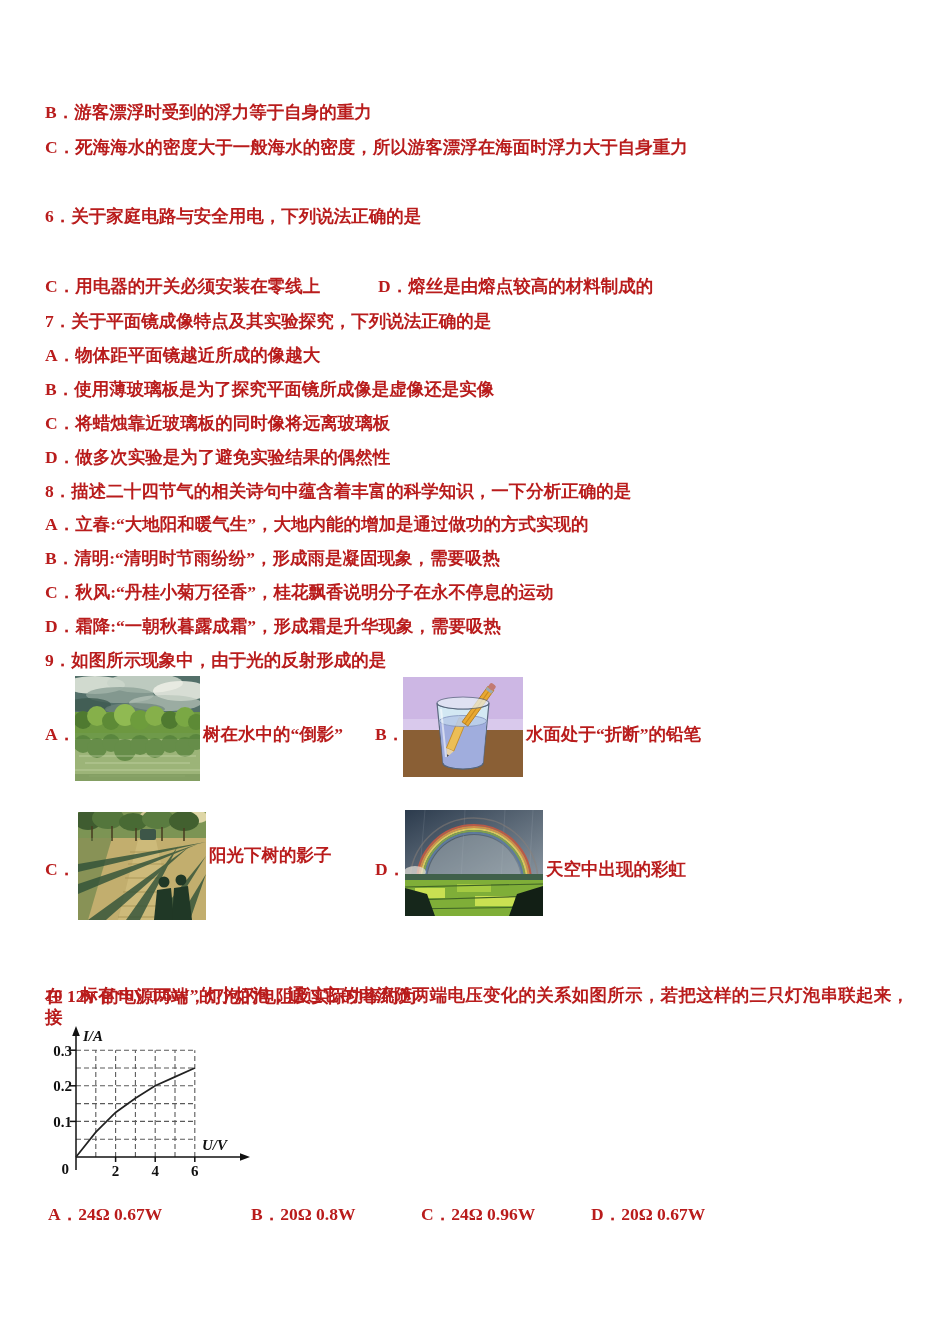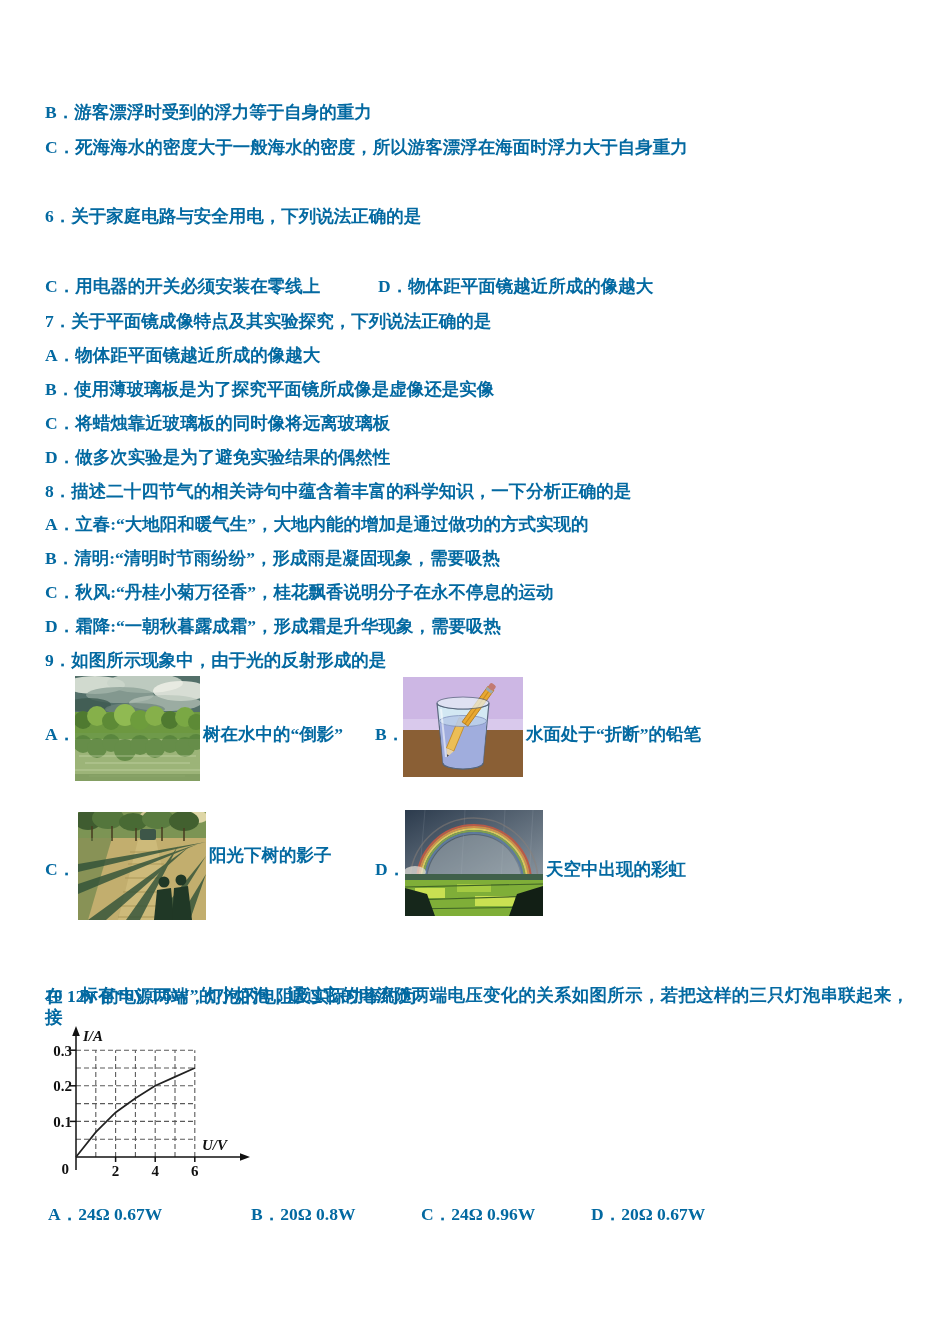--- a/index.html
+++ b/index.html
@@ -1,40 +1,40 @@
 <!DOCTYPE html>
 <html><head>
 <meta charset="utf-8">
 <style>
   * { margin:0; padding:0; box-sizing:border-box; }
   html,body { background:#ffffff; }
   .page {
     position:relative; width:950px; height:1344px; margin:0 auto;
     background:#ffffff; overflow:hidden;
     font-family:"Liberation Serif","DejaVu Serif",serif;
-    font-weight:700; font-size:17.5px; color:#0369a1;
+    font-weight:700; font-size:17.5px; color:#b91c1c;
   }
   .abs { position:absolute; white-space:nowrap; line-height:22px; }
   .col1 { display:inline-block; width:333px; }
   .justify1 { white-space:normal; width:864px; text-align:justify; text-align-last:justify;margin-top:36px; }
   .opt { display:inline-block; }
   .mini { position:absolute; display:block; }
   svg text { font-family:"Liberation Serif","DejaVu Serif",serif; fill:#111; }
 </style>
 </head>
 <body>
 
 <div class="page">
 
   <p class="abs" style="top:101px; left:45px;">B．游客漂浮时受到的浮力等于自身的重力</p>
   <p class="abs" style="top:136px; left:45px;">C．死海海水的密度大于一般海水的密度，所以游客漂浮在海面时浮力大于自身重力</p>
 
   <p class="abs" style="top:205px; left:45px;">6．关于家庭电路与安全用电，下列说法正确的是</p>
   <div class="abs" style="top:275px; left:45px;">
-    <span class="col1">C．用电器的开关必须安装在零线上</span><span>D．物体距平面镜越近所成的像越大</span>
+    <span class="col1">C．用电器的开关必须安装在零线上</span><span>D．熔丝是由熔点较高的材料制成的</span>
   </div>
 
   <p class="abs" style="top:310px; left:45px;">7．关于平面镜成像特点及其实验探究，下列说法正确的是</p>
   <p class="abs" style="top:344px; left:45px;">A．物体距平面镜越近所成的像越大</p>
   <p class="abs" style="top:378px; left:45px;">B．使用薄玻璃板是为了探究平面镜所成像是虚像还是实像</p>
   <p class="abs" style="top:412px; left:45px;">C．将蜡烛靠近玻璃板的同时像将远离玻璃板</p>
   <p class="abs" style="top:446px; left:45px;">D．做多次实验是为了避免实验结果的偶然性</p>
 
   <p class="abs" style="top:480px; left:45px;">8．描述二十四节气的相关诗句中蕴含着丰富的科学知识，一下分析正确的是</p>
   <p class="abs" style="top:513px; left:45px;">A．立春:“大地阳和暖气生”，大地内能的增加是通过做功的方式实现的</p>

